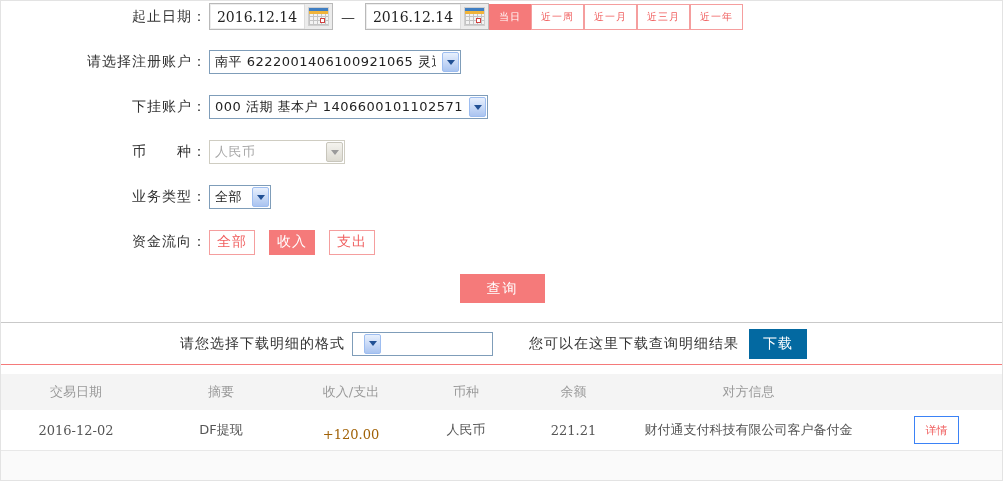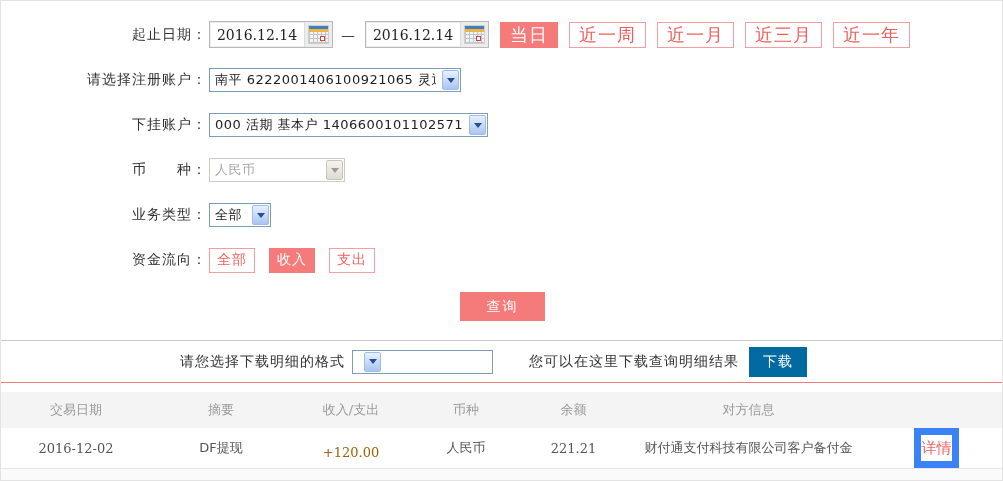--- a/index.html
+++ b/index.html
@@ -9,21 +9,21 @@
     font-family: "DejaVu Sans", "Liberation Sans", sans-serif;
     font-size: 14px; color: #333; overflow: hidden;
   }
   .page {
     width: 1003px; height: 481px;
     border: 1px solid #e3e3e3;
     display: flex; flex-direction: column;
     background: #fff;
   }
   
-  .form-section { border-bottom: 1px solid #c9c9c9; padding-top: 20px; }
+  .form-section { border-bottom: 1px solid #c9c9c9; padding-top: 2px; }
   .form-row { display: flex; align-items: center; margin-bottom: 19px; min-height: 26px; }
   .form-label { width: 206px; text-align: right; color: #333; flex: none; letter-spacing: 1px; }
   
   .date-input {
     width: 124px; height: 27px; margin-left: 2px;
     border: 1px solid #b9b9b9; box-shadow: inset 0 0 0 1px #ededed;
     background: #fff; display: flex; align-items: stretch; cursor: text;
   }
   .date-text { flex: 1; display: flex; align-items: center; justify-content: center;
     font-family: "DejaVu Serif", "Liberation Serif", serif; font-size: 14px; color: #222; }
@@ -35,23 +35,23 @@
       repeating-linear-gradient(0deg, #c4c4c4 0 1px, transparent 1px 4px),
       repeating-linear-gradient(90deg, #c4c4c4 0 1px, transparent 1px 4px);
   }
   .cal-top-blue { position: absolute; top: 0; left: 0; right: 0; height: 3px; background: #3f7ec2; display: block;}
   .cal-top-gold { position: absolute; top: 3px; left: 0; right: 0; height: 3px; background: #f0b43c; display: block;}
   .cal-red { position: absolute; right: 3px; bottom: 2px; width: 5px; height: 5px;
     background: #fff; border: 1px solid #d04040; display: block;}
   .date-sep { margin: 0 8px; color: #444; }
   
   .quick-btn {
-    margin-left: 11px; height: 26px; padding: 0 9px;
+    margin-left: 0; height: 26px; padding: 0 9px;
     background: #fff; border: 1px solid #f59e9e; color: #f05f5f;
-    font-size: 18px; font-family: inherit; cursor: pointer; letter-spacing: 1px;
+    font-size: 10px; font-family: inherit; cursor: pointer; letter-spacing: 1px;
   }
   .quick-btn.active { background: #f57a7a; border-color: #f57a7a; color: #fff; }
   
   .select {
     height: 24px; margin-left: 2px; border: 1px solid #7f9db9; background: #fff;
     display: flex; align-items: center; font-size: 13px; color: #222;
     padding-left: 5px; cursor: default;
   }
   .select .sel-text { flex: 1; white-space: nowrap; overflow: hidden; letter-spacing: 0.5px; }
   .select .sel-arrow {
@@ -104,22 +104,22 @@
   .c1 { width: 150px; text-align: center; }
   .c2 { width: 140px; text-align: center; }
   .c3 { width: 120px; text-align: center; }
   .c4 { width: 110px; text-align: center; }
   .c5 { width: 105px; text-align: center; }
   .c6 { width: 245px; text-align: center; }
   .c7 { flex: 1; text-align: center; }
   .amount-pos { color: #a16207; font-family: "DejaVu Serif", "Liberation Serif", serif; margin-top: 8px; }
   .num { font-family: "DejaVu Serif", "Liberation Serif", serif; }
   .detail-btn {
-    width: 45px; height: 40px; background: #fff; border: 7px solid #3b82f6;
-    color: #f05f5f; font-size: 15px; font-family: inherit; cursor: pointer;
+    width: 45px; height: 28px; background: #fff; border: 1px solid #3b82f6;
+    color: #f05f5f; font-size: 11px; font-family: inherit; cursor: pointer;
   }
   .footer { flex: 1; background: #fafafa; }
 </style>
 </head>
 <body>
 
 <div class="page">
 
   <div class="form-section">
 

